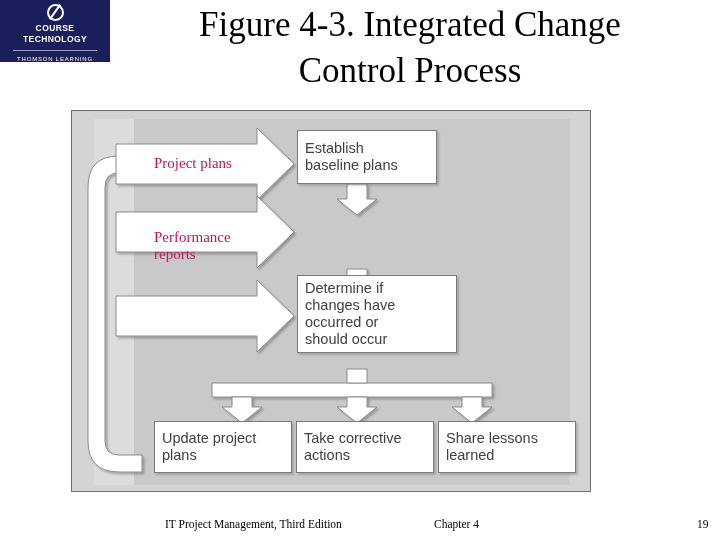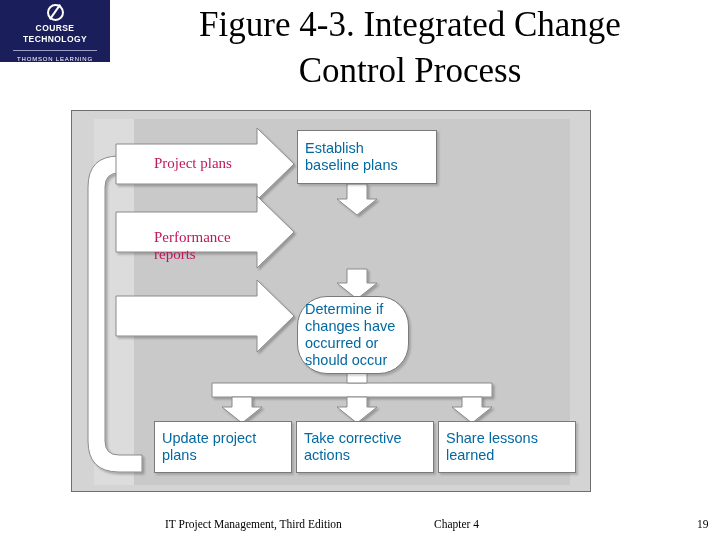--- a/index.html
+++ b/index.html
@@ -120,24 +120,24 @@
 
   .node {
     position: absolute;
     background: #ffffff;
     border: 1px solid #7a7a7a;
     box-sizing: border-box;
     display: flex;
     align-items: center;
     justify-content: flex-start;
     font-family: "Liberation Sans", sans-serif;
-    color: #0369a1;
+    color: #404040;
     font-size: 14.5px;
     line-height: 17px;
-    padding: 8px 7px;
+    padding: 19px 7px;
     box-shadow: 2px 2px 2px rgba(0,0,0,0.18);
   }
   .node span { display: block; }
 
   
   .in-label {
     position: absolute;
     font-family: Liberation Serif, serif;
     font-size: 15px;
     line-height: 17px;
@@ -216,30 +216,30 @@
 
 
   <div class="node" style="left:225px; top:19px; width:140px; height:54px;">
     <div>
       <span>Establish</span>
       <span>baseline plans</span>
     </div>
   </div>
 
 
-  <div class="node" style="left:225px; top:185px; width:112px; height:78px;border-radius:30px;">
+  <div class="node" style="left:225px; top:164px; width:160px; height:78px;">
     <div>
       <span>Determine if</span>
       <span>changes have</span>
       <span>occurred or</span>
       <span>should occur</span>
     </div>
   </div>
 
-  <div class="node" style="left:82px; top:310px; width:138px; height:52px;align-items:flex-end;">
+  <div class="node" style="left:82px; top:310px; width:138px; height:52px;">
     <div>
       <span>Update project</span>
       <span>plans</span>
     </div>
   </div>
 
   <div class="node" style="left:224px; top:310px; width:138px; height:52px;">
     <div>
       <span>Take corrective</span>
       <span>actions</span>

